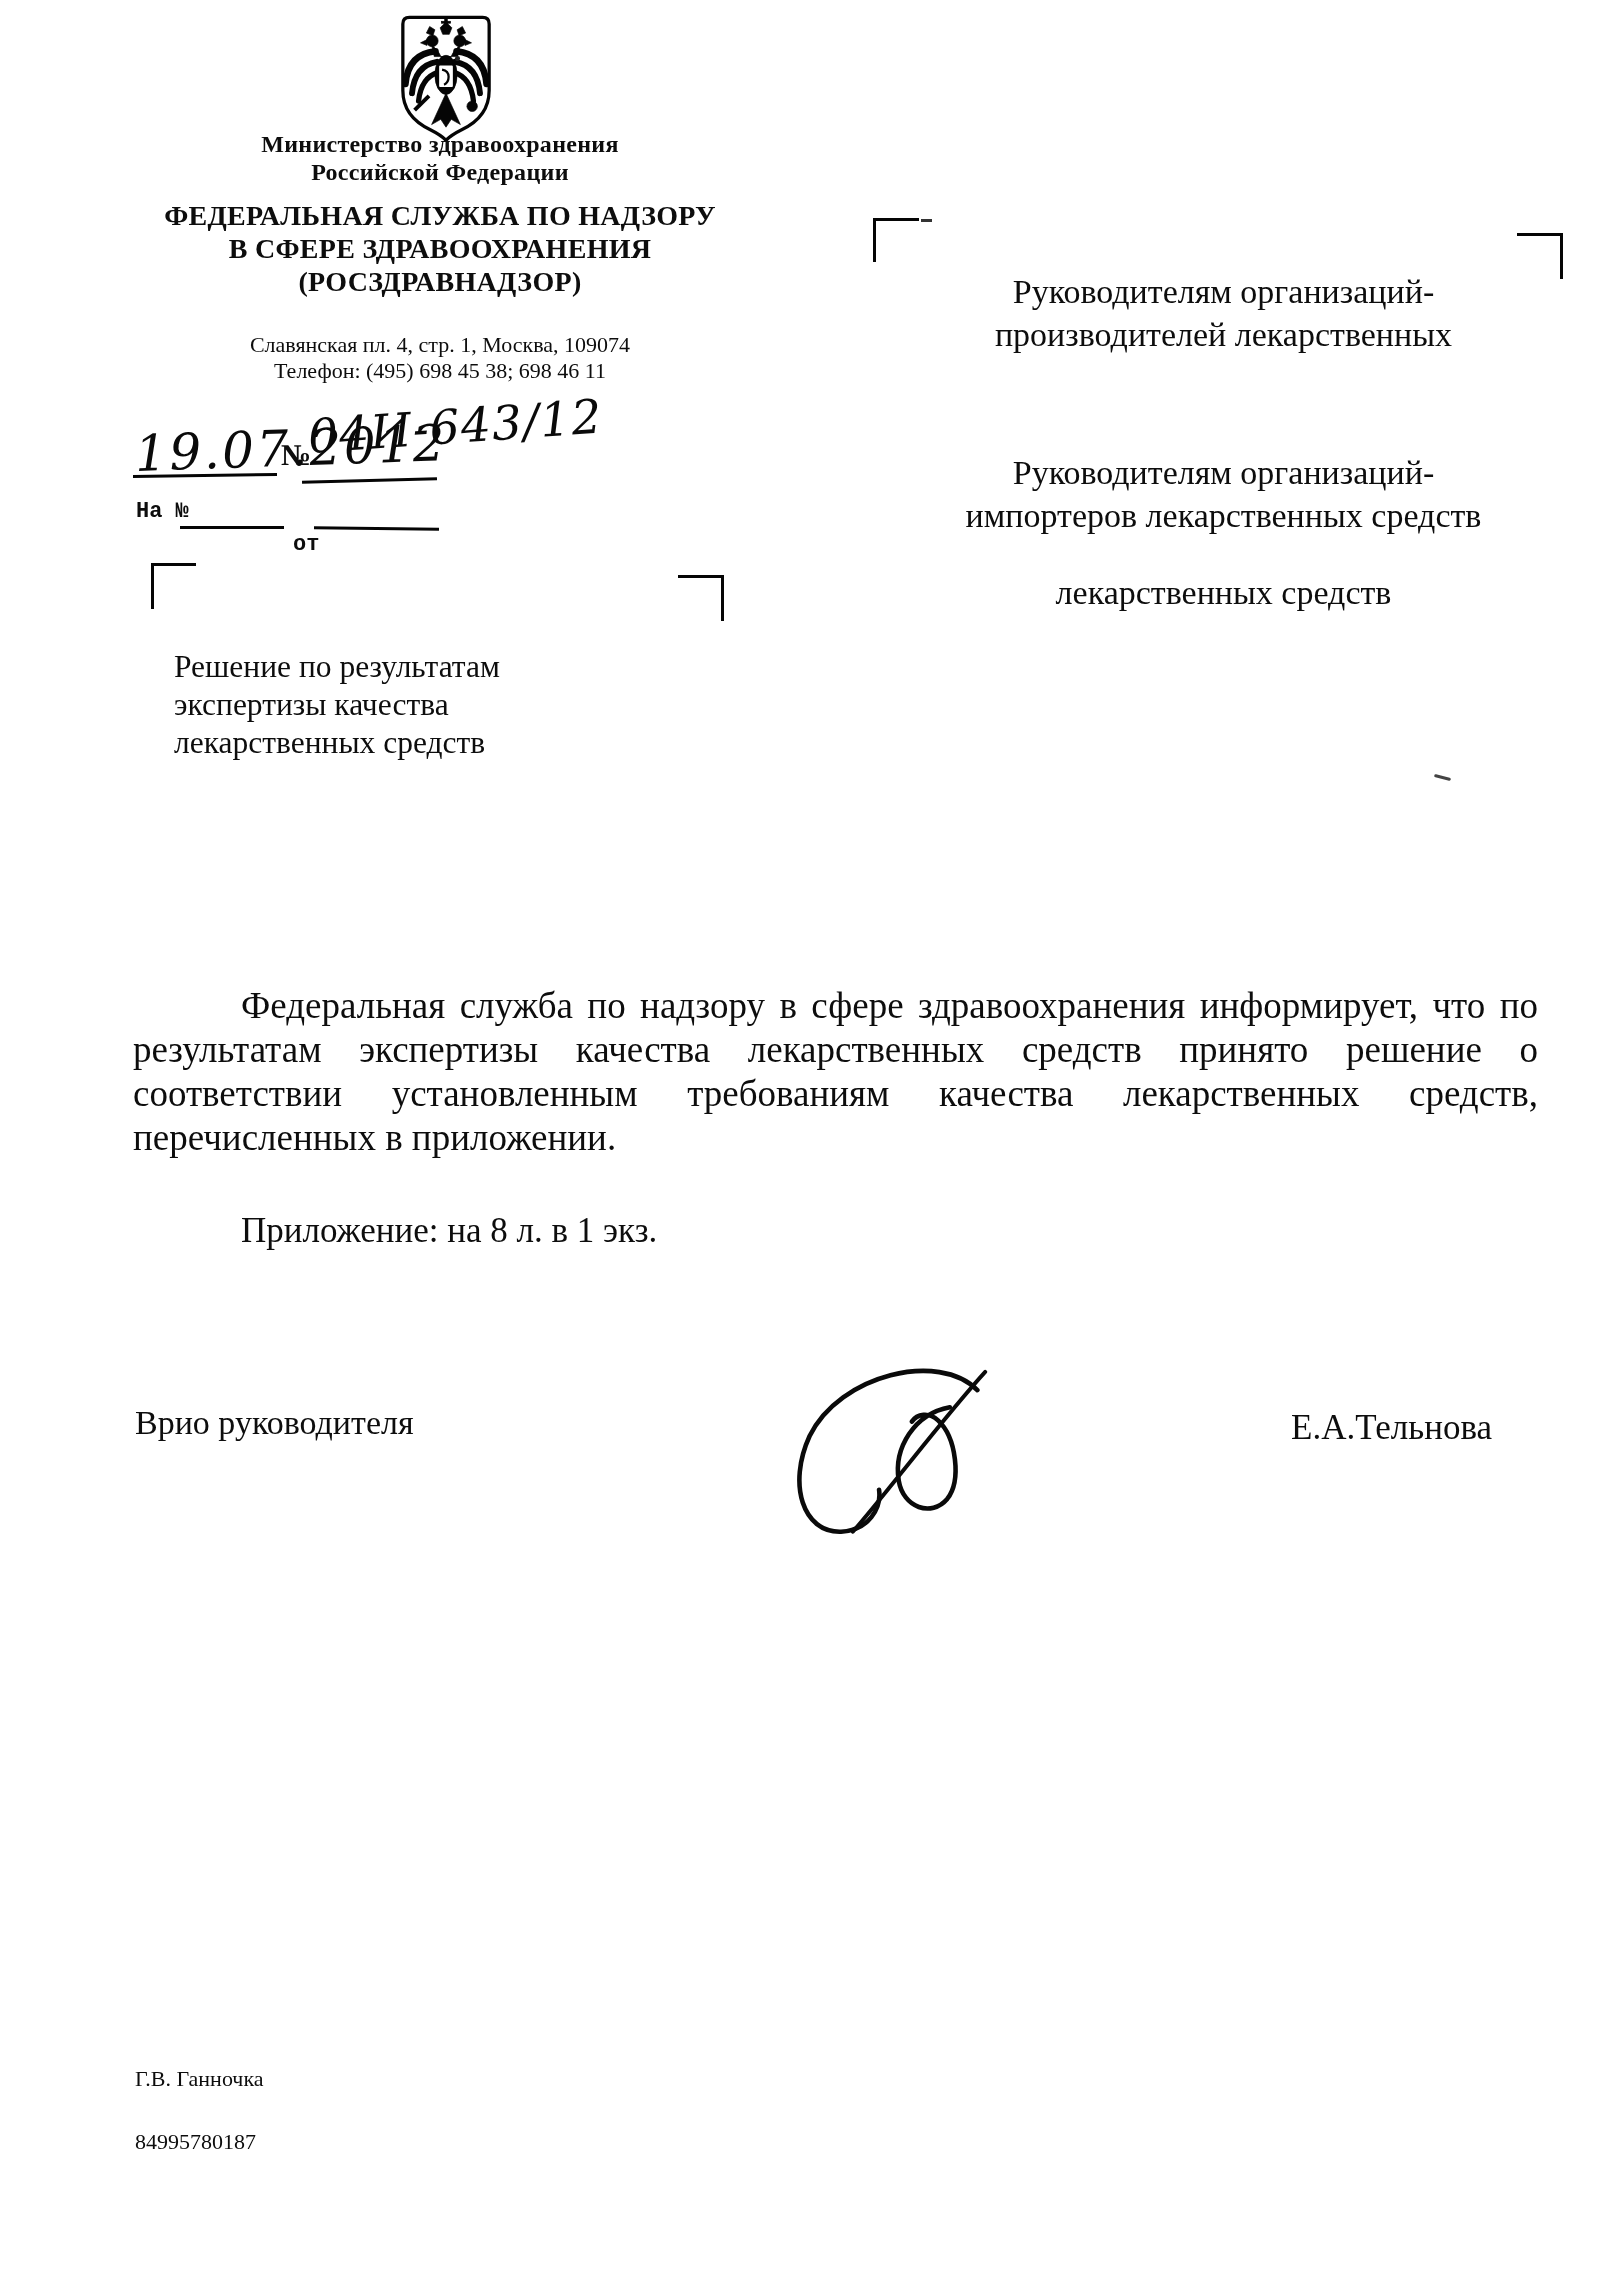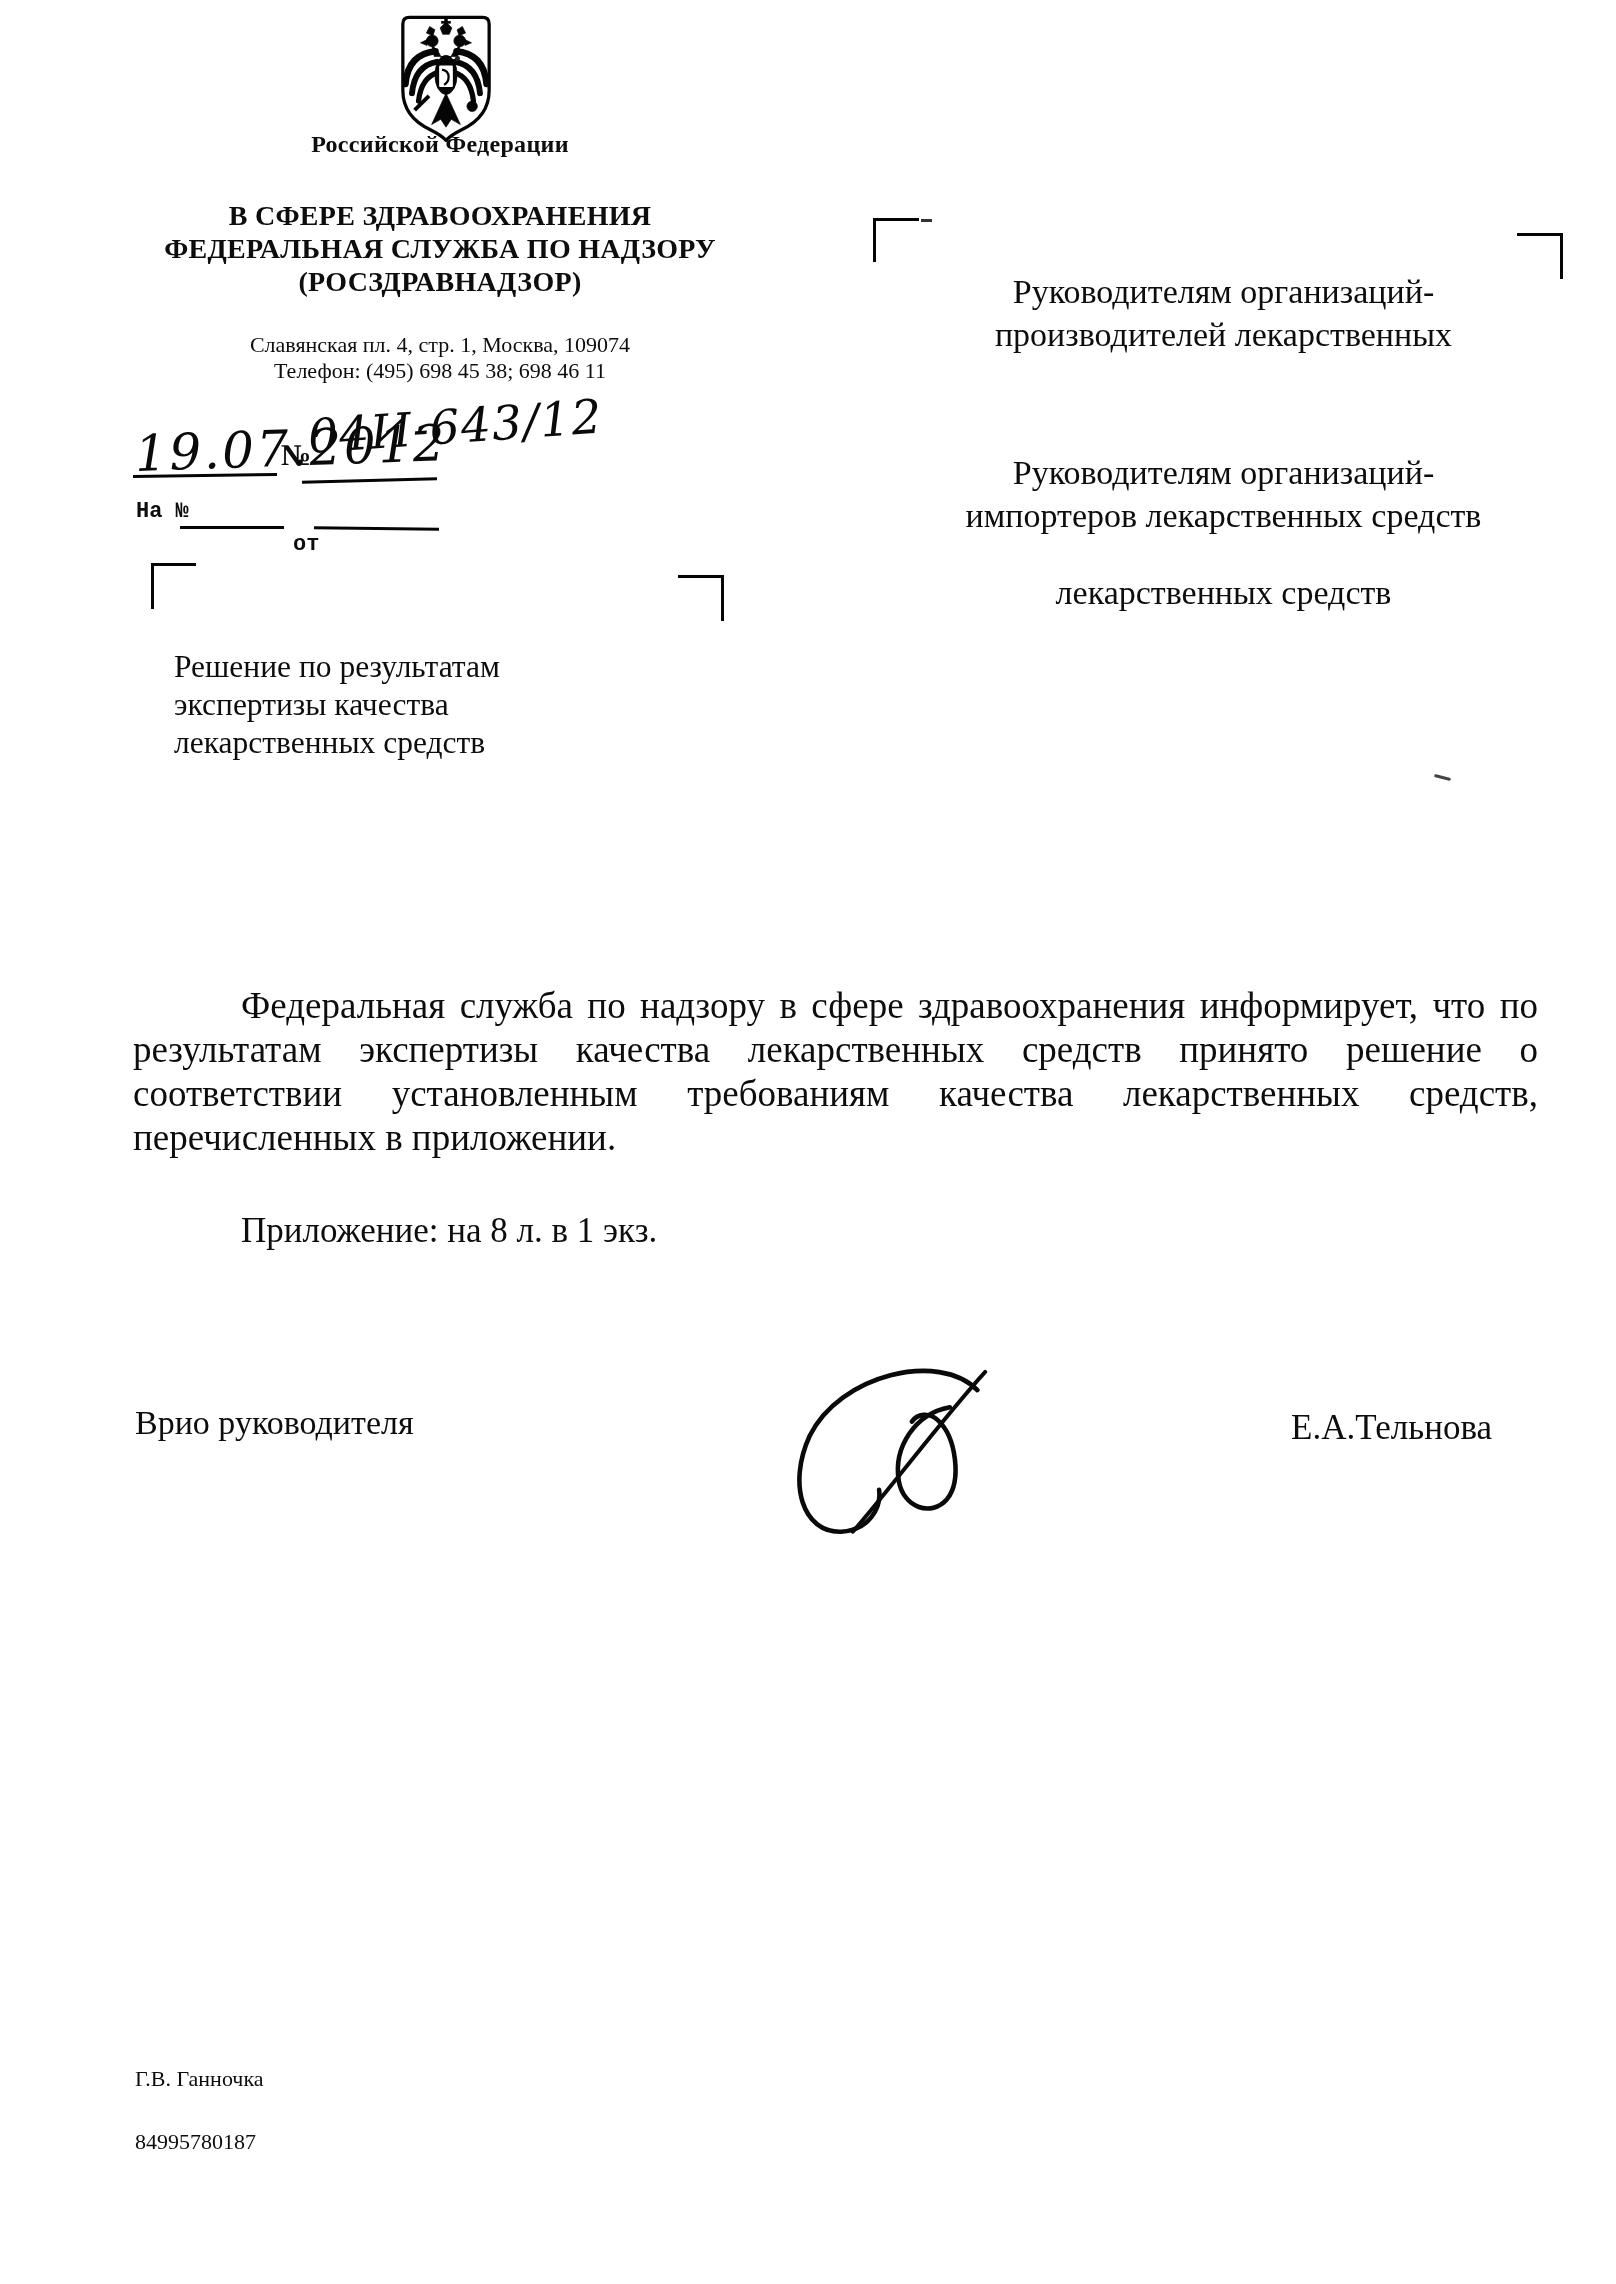--- a/index.html
+++ b/index.html
@@ -105,25 +105,26 @@
       <circle cx="118" cy="142" r="8"></circle>
 
       <path d="M78,122 L56,170 L70,162 L78,174 L86,162 L100,170 Z"></path>
 
       <rect x="66" y="78" width="24" height="36" rx="3" fill="#ffffff" stroke-width="3"></rect>
       <path d="M72,86 q10,2 10,11 q0,9 -7,12" fill="none" stroke-width="3.5"></path>
     </g>
   </svg>
 
   <div class="abs head-col ministry">
+    <div>Министерство здравоохранения</div>
     <div>Российской Федерации</div>
   </div>
   <div class="abs head-col agency">
+    <div>ФЕДЕРАЛЬНАЯ СЛУЖБА ПО НАДЗОРУ</div>
     <div>В СФЕРЕ ЗДРАВООХРАНЕНИЯ</div>
-    <div>ФЕДЕРАЛЬНАЯ СЛУЖБА ПО НАДЗОРУ</div>
     <div>(РОСЗДРАВНАДЗОР)</div>
   </div>
   <div class="abs head-col addr">
     <div>Славянская пл. 4, стр. 1, Москва, 109074</div>
     <div>Телефон: (495) 698 45 38; 698 46 11</div>
   </div>
 
   <div class="abs hw hw-date">19.07.2012</div>
   <div class="abs no-sign">№</div>
   <div class="abs hw hw-number">04И-643/12</div>

